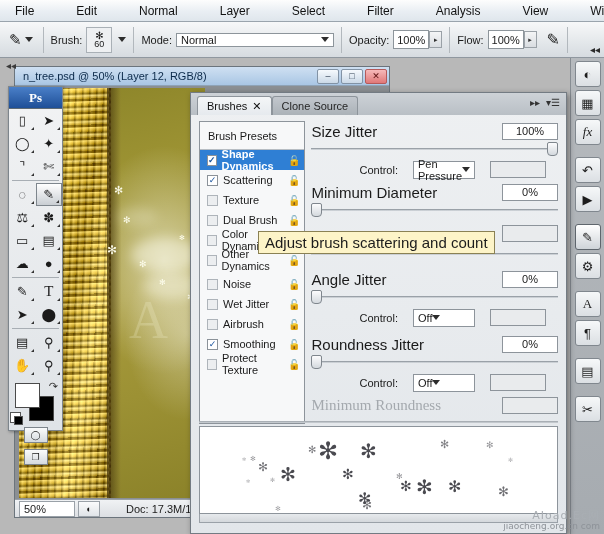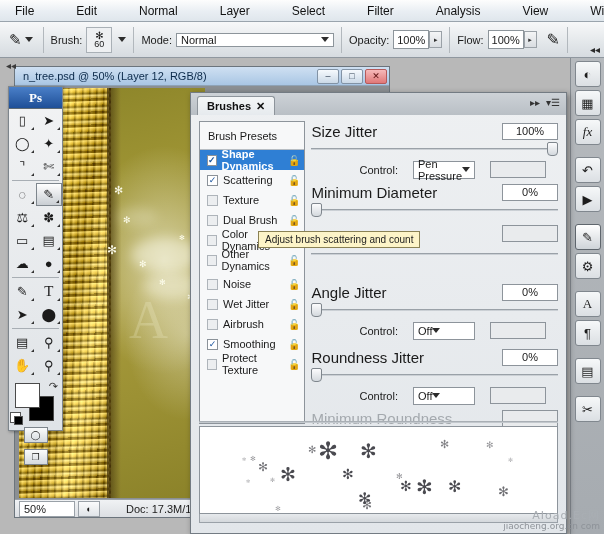--- a/index.html
+++ b/index.html
@@ -117,61 +117,61 @@
   #brushpanel {
     position:absolute; left:190px; top:92px; width:377px; height:442px;
     background:linear-gradient(#eef0f2,#e2e6ea); border:1px solid #737b83;
     box-shadow:2px 2px 6px rgba(0,0,0,.4); z-index:50;
   }
   #panel-tabs { height:22px; display:flex; align-items:flex-end;
     background:linear-gradient(#cdd2d7,#b9bfc5); position:relative; padding-left:6px; }
   .ptab { height:19px; padding:0 9px; display:flex;align-items:center;gap:5px;
     font-size:11px; border:1px solid #8d949b; border-bottom:none;
     border-radius:3px 3px 0 0; background:linear-gradient(#c2c7cd,#abb2b8); color:#262626; }
-  .ptab.active { background:linear-gradient(#f4f6f7,#e6eaee); color:#111;font-weight:bold; }
+  .ptab.active { background:linear-gradient(#f4f6f7,#e6eaee); color:#111; }
   #panel-menu { position:absolute; right:6px; top:4px; display:flex; gap:2px; font-size:10px; color:#333; align-items:center;}
   #panel-body { position:absolute; left:0; top:22px; right:0; bottom:0; display:flex; }
   #optlist {
     width:132px; margin:6px 0 0 8px; height:303px;
     background:#f7f8f9; border:1px solid #8d949b; overflow:hidden;
   }
   .opt-head { height:28px; display:flex;align-items:center; padding-left:8px;
     font-size:11px; border-bottom:1px solid #b7bdc3; background:#f7f8f9; }
   .opt-row { height:20px; display:flex; align-items:center; padding:0 4px 0 7px;
     font-size:11px; justify-content:space-between; }
   .opt-row.selected { background:#2f7fd4; color:#fff; font-weight:bold; }
   .opt-left { display:flex; align-items:center; gap:5px; }
   .cbx { width:11px;height:11px;border:1px solid #8b9299;background:#fff;
     display:flex;align-items:center;justify-content:center;font-size:9px;color:#15509c; line-height:9px;}
   .cbx.checked { background:#fff; }
   .cbx.dim { background:#eceef0; border-color:#aeb4ba; }
   .lockico { font-size:10px; color:#4a4a4a; }
   #rightopts { flex:1; margin:6px 8px 0 6px; position:relative; }
   .sec-row { display:flex; justify-content:space-between; align-items:center; height:20px; }
   .sec-label { font-size:15px; }
-  .sec-label.dim { color:#a4a9ae; }
+  .sec-label.dim { color:#a4a9ae;font-family:Liberation Serif, serif; }
   .valbox { width:56px; height:17px; border:1px solid #8d949b; background:#fff;
     font-size:11px; display:flex;align-items:center;justify-content:center; }
   .valbox.empty { background:#e9ebed; }
   .slider { height:14px; position:relative; margin:1px 0 3px 0; }
   .slider-track { position:absolute; left:0; right:0; top:6px; height:2px;
     background:linear-gradient(#b6bcc2,#dfe3e7); border-top:1px solid #9aa1a8; }
   .slider-thumb { position:absolute; top:0px; width:11px; height:14px;
     background:linear-gradient(#fcfcfd,#d4d9de); border:1px solid #7f868d; border-radius:2px 2px 4px 4px; }
   .slider.flat .slider-track { background:#cbd0d5; }
   .ctrl-row { display:flex; align-items:center; gap:15px; height:21px; margin:2px 12px; }
   .ctrl-label { font-size:11px; width:auto; margin-left:36px; }
   .dropdown { flex:1; height:18px; border:1px solid #8d949b; background:#fff;
     display:flex;align-items:center;padding:0 4px; font-size:11px; }
   .dd-caret { width:0;height:0;border-left:4px solid transparent;border-right:4px solid transparent;border-top:5px solid #2b2b2b; }
   .flip-row { display:flex; gap:0; margin-top:8px; align-items:center; }
   .flip-item { display:flex; align-items:center; gap:5px; font-size:11px; width:50%; }
   #tooltip {
     position:absolute; left:67px; top:116px; background:#fdf4c8; border:1px solid #8a8154;
-    font-size:10px; padding:2px 6px; white-space:nowrap; z-index:70; color:#1c1c1c;
+    font-size:15px; padding:2px 6px; white-space:nowrap; z-index:70; color:#1c1c1c;
   }
   #preview-wrap { position:absolute; left:8px; right:8px; bottom:8px; height:104px; }
   #preview-sep { height:2px; background:#c3c8cd; border-top:1px solid #a9afb5; margin-bottom:3px; }
   #preview { height:88px; background:#fff; border:1px solid #8d949b; position:relative; overflow:hidden; }
   #preview-scroll { height:9px; background:linear-gradient(#e7eaed,#d4d8dc); border:1px solid #9aa1a8; border-top:none;}
   .pstar { position:absolute; color:#4a4a50; line-height:1; }
   
   #rightdock {
     position:absolute; right:0; top:58px; width:34px; height:476px;
     background:linear-gradient(#b6babe,#a6abb0); border-left:1px solid #878d93; z-index:40;
@@ -324,20 +324,23 @@
     <div class="qm-btn">❐</div>
   </div>
 </div>
 
 <div id="brushpanel">
   <div id="panel-tabs">
     <div class="ptab active">
       <span>Brushes</span>
       <span>✕</span>
     </div>
+    <div class="ptab">
+      <span>Clone Source</span>
+    </div>
     <div id="panel-menu">
       <span>▸▸</span>
       <span style="margin-left:4px">▾☰</span>
     </div>
   </div>
 
   <div id="panel-body">
 
     <div id="optlist">
       <div class="opt-head">
@@ -457,21 +460,21 @@
       </div>
 
       <div class="sec-row" style="height:26px">
         <span class="sec-label dim"></span>
         <span class="valbox empty"></span>
       </div>
       <div class="slider flat">
         <div class="slider-track"></div>
       </div>
 
-      <div class="sec-row" style="margin-top:21px">
+      <div class="sec-row" style="margin-top:8px">
         <span class="sec-label">Angle Jitter</span>
         <span class="valbox">
           <span>0%</span>
         </span>
       </div>
       <div class="slider">
         <div class="slider-track"></div>
         <div class="slider-thumb" style="left:0"></div>
       </div>
 

